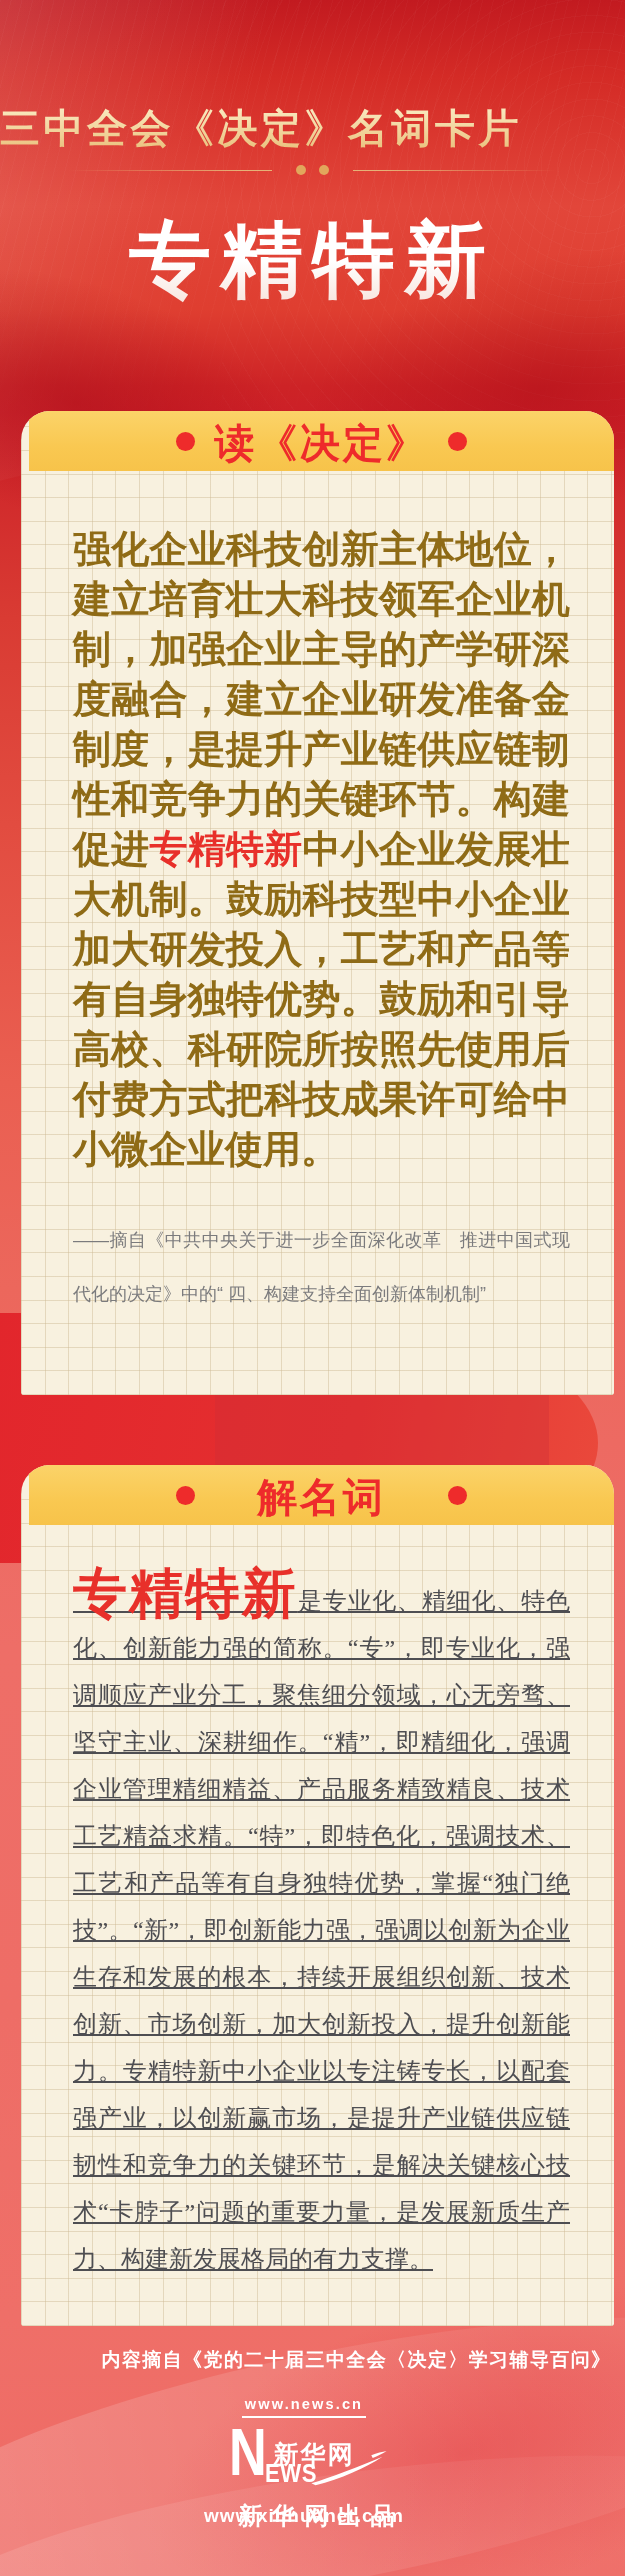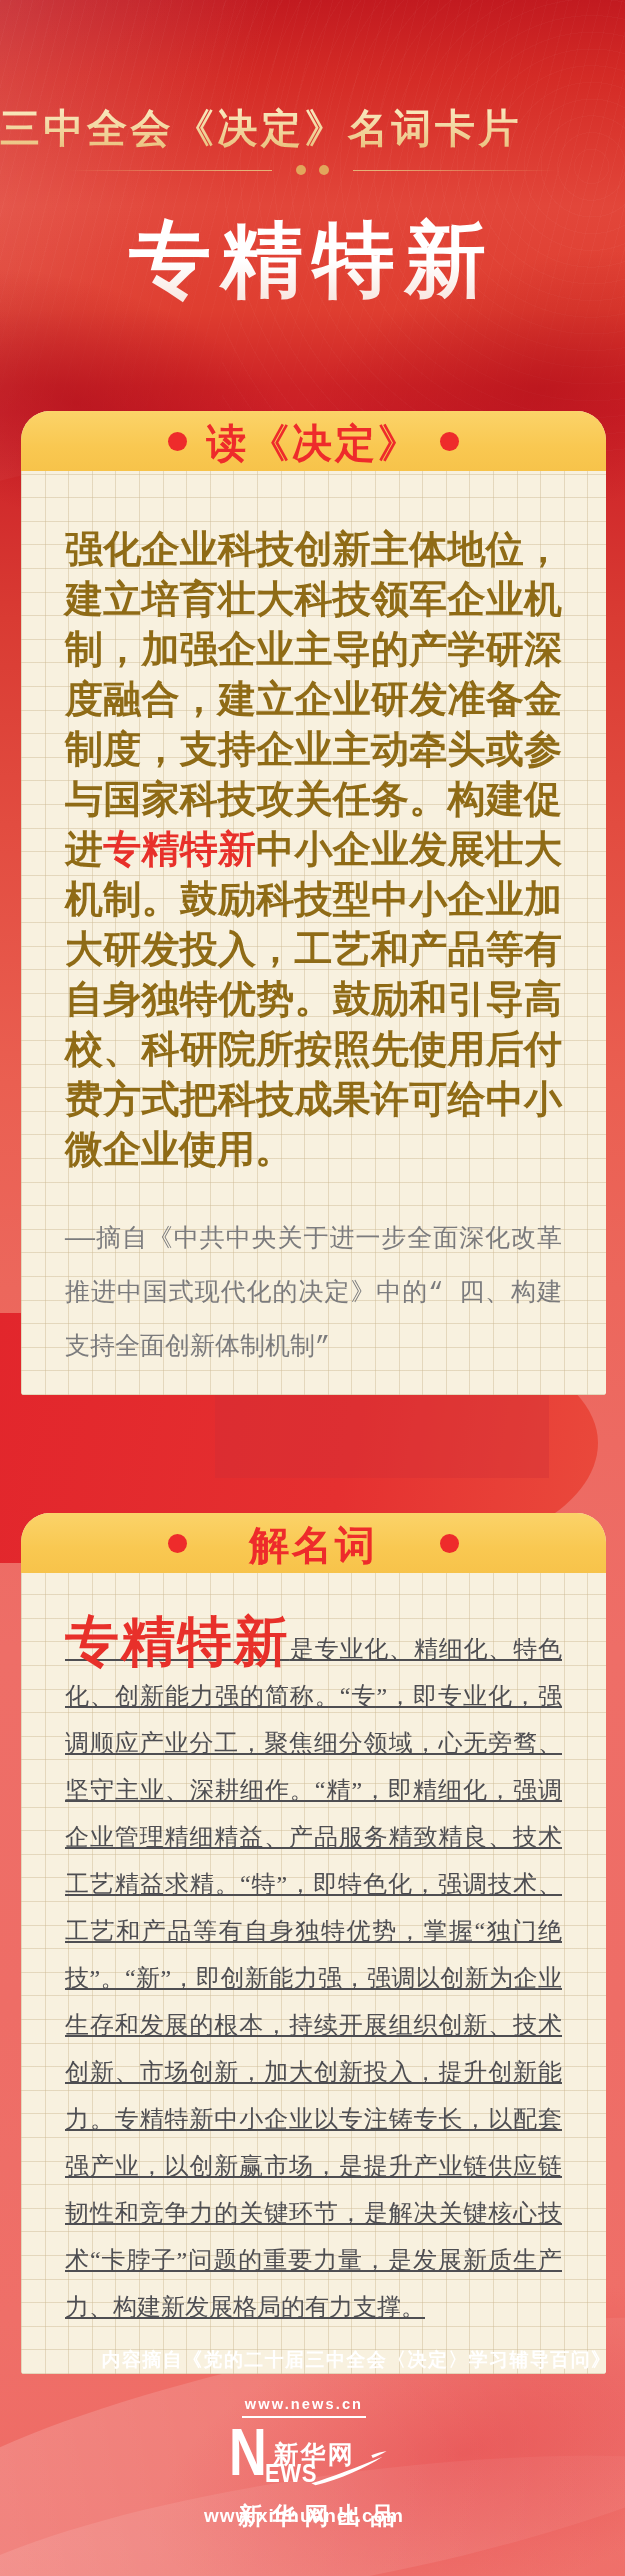--- a/index.html
+++ b/index.html
@@ -51,36 +51,36 @@
   .divider .gap-m{width:12.5px;}
   .hero-term{position:absolute;top:206px;left:0;width:625px;text-align:center;
     font-family:"Liberation Serif",serif;font-weight:bold;font-size:82px;letter-spacing:9.7px;
     color:#ffffff;background:linear-gradient(180deg,#ffffff 50%,#f6ddd4 100%);
     -webkit-background-clip:text;background-clip:text;-webkit-text-fill-color:transparent;}
   
   .card{position:absolute;left:21px;width:585px;background:#f8f1df;overflow:hidden;
     border-radius:29px 29px 2.8px 2.8px;
     background-image:
       repeating-linear-gradient(0deg,rgba(204,184,146,0.45) 0 1px,rgba(0,0,0,0) 1px 23.6px),
-      repeating-linear-gradient(90deg,rgba(204,184,146,0.45) 0 1px,rgba(0,0,0,0) 1px 23.6px);}
+      repeating-linear-gradient(90deg,rgba(204,184,146,0.45) 0 1px,rgba(0,0,0,0) 1px 23.6px); padding-left: 8px;}
   .card1{top:411px;height:984px;}
-  .card2{top:1513px;height:861px;}
+  .card2{top:1465px;height:861px;}
   .band{position:relative;height:60px;width:100%;
     background:linear-gradient(180deg,#fbd369 0%,#f9c851 60%,#f7c34a 100%);}
   .band .b-dot{position:absolute;top:21px;width:19px;height:19px;border-radius:50%;background:#ee2b2b;}
   .band .b-dot.left{left:147px;}
   .band .b-dot.right{right:147px;}
   .band .b-label{position:absolute;top:0;left:0;width:100%;height:60px;line-height:64px;
     text-align:center;font-weight:bold;font-size:40px;letter-spacing:2.8px;color:#ee2b2b;
     font-family:"Liberation Sans",sans-serif;}
   .card-body1{padding:53px 44px 0 44px;font-weight:bold;font-size:38px;line-height:50px;
     color:#8f6b16;text-align:justify;font-family:"Liberation Sans",sans-serif;}
   .card-body1 .hl{color:#e8302a;}
-  .citation{padding:39px 44px 0 44px;font-size:25px;line-height:54px;color:#7b7b7d;
-    text-align:justify;font-family:Liberation Mono, monospace;}
+  .citation{padding:39px 44px 0 44px;font-size:18px;line-height:54px;color:#7b7b7d;
+    text-align:justify;font-family:Liberation Sans, sans-serif;}
   .card-body2{padding:46px 44px 0 44px;font-family:"Liberation Serif",serif;
     font-size:24px;line-height:47px;color:#4e4e52;text-align:justify;text-decoration:underline;}
   .card-body2 .lead{font-size:54px;font-weight:bold;color:#e8302a;line-height:47px;
     letter-spacing:1.4px;vertical-align:-3.5px;}
   
   .footer-source{position:absolute;top:2347px;left:0;width:625px;text-align:center;
     color:#ffffff;font-size:19px;letter-spacing:1.4px;font-weight:bold;margin-left:44px;}
   .logo{position:absolute;top:2396px;left:0;width:608px;text-align:center;color:#fff;}
   .logo-top-url{display:inline-block;font-size:14.6px;font-weight:bold;letter-spacing:2.1px;
     border-bottom:2.1px solid #ffffff;padding:0 2.8px 4.2px 2.8px;}
@@ -123,21 +123,21 @@
     <div class="line-r"></div>
   </div>
   <div class="hero-term">专精特新</div>
 
   <div class="card card1">
     <div class="band">
       <div class="b-dot left"></div>
       <div class="b-label">读《决定》</div>
       <div class="b-dot right"></div>
     </div>
-    <div class="card-body1"><span>强化企业科技创新主体地位，建立培育壮大科技领军企业机制，加强企业主导的产学研深度融合，建立企业研发准备金制度，支持企业主动牵头或参与国家科技攻关任务。构建促进</span><span class="hl">专精特新</span><span>中小企业发展壮大机制。鼓励科技型中小企业加大研发投入，工艺和产品等有自身独特优势。鼓励和引导高校、科研院所按照先使用后付费方式把科技成果许可给中小微企业使用。</span></div>
+    <div class="card-body1"><span>强化企业科技创新主体地位，建立培育壮大科技领军企业机制，加强企业主导的产学研深度融合，建立企业研发准备金制度，是提升产业链供应链韧性和竞争力的关键环节。构建促进</span><span class="hl">专精特新</span><span>中小企业发展壮大机制。鼓励科技型中小企业加大研发投入，工艺和产品等有自身独特优势。鼓励和引导高校、科研院所按照先使用后付费方式把科技成果许可给中小微企业使用。</span></div>
     <div class="citation">——摘自《中共中央关于进一步全面深化改革　推进中国式现代化的决定》中的“ 四、构建支持全面创新体制机制”</div>
   </div>
 
   <div class="card card2">
     <div class="band">
       <div class="b-dot left"></div>
       <div class="b-label">解名词</div>
       <div class="b-dot right"></div>
     </div>
     <div class="card-body2"><span class="lead">专精特新</span><span>是专业化、精细化、特色化、创新能力强的简称。“专”，即专业化，强调顺应产业分工，聚焦细分领域，心无旁骛、坚守主业、深耕细作。“精”，即精细化，强调企业管理精细精益、产品服务精致精良、技术工艺精益求精。“特”，即特色化，强调技术、工艺和产品等有自身独特优势，掌握“独门绝技”。“新”，即创新能力强，强调以创新为企业生存和发展的根本，持续开展组织创新、技术创新、市场创新，加大创新投入，提升创新能力。专精特新中小企业以专注铸专长，以配套强产业，以创新赢市场，是提升产业链供应链韧性和竞争力的关键环节，是解决关键核心技术“卡脖子”问题的重要力量，是发展新质生产力、构建新发展格局的有力支撑。</span></div>

